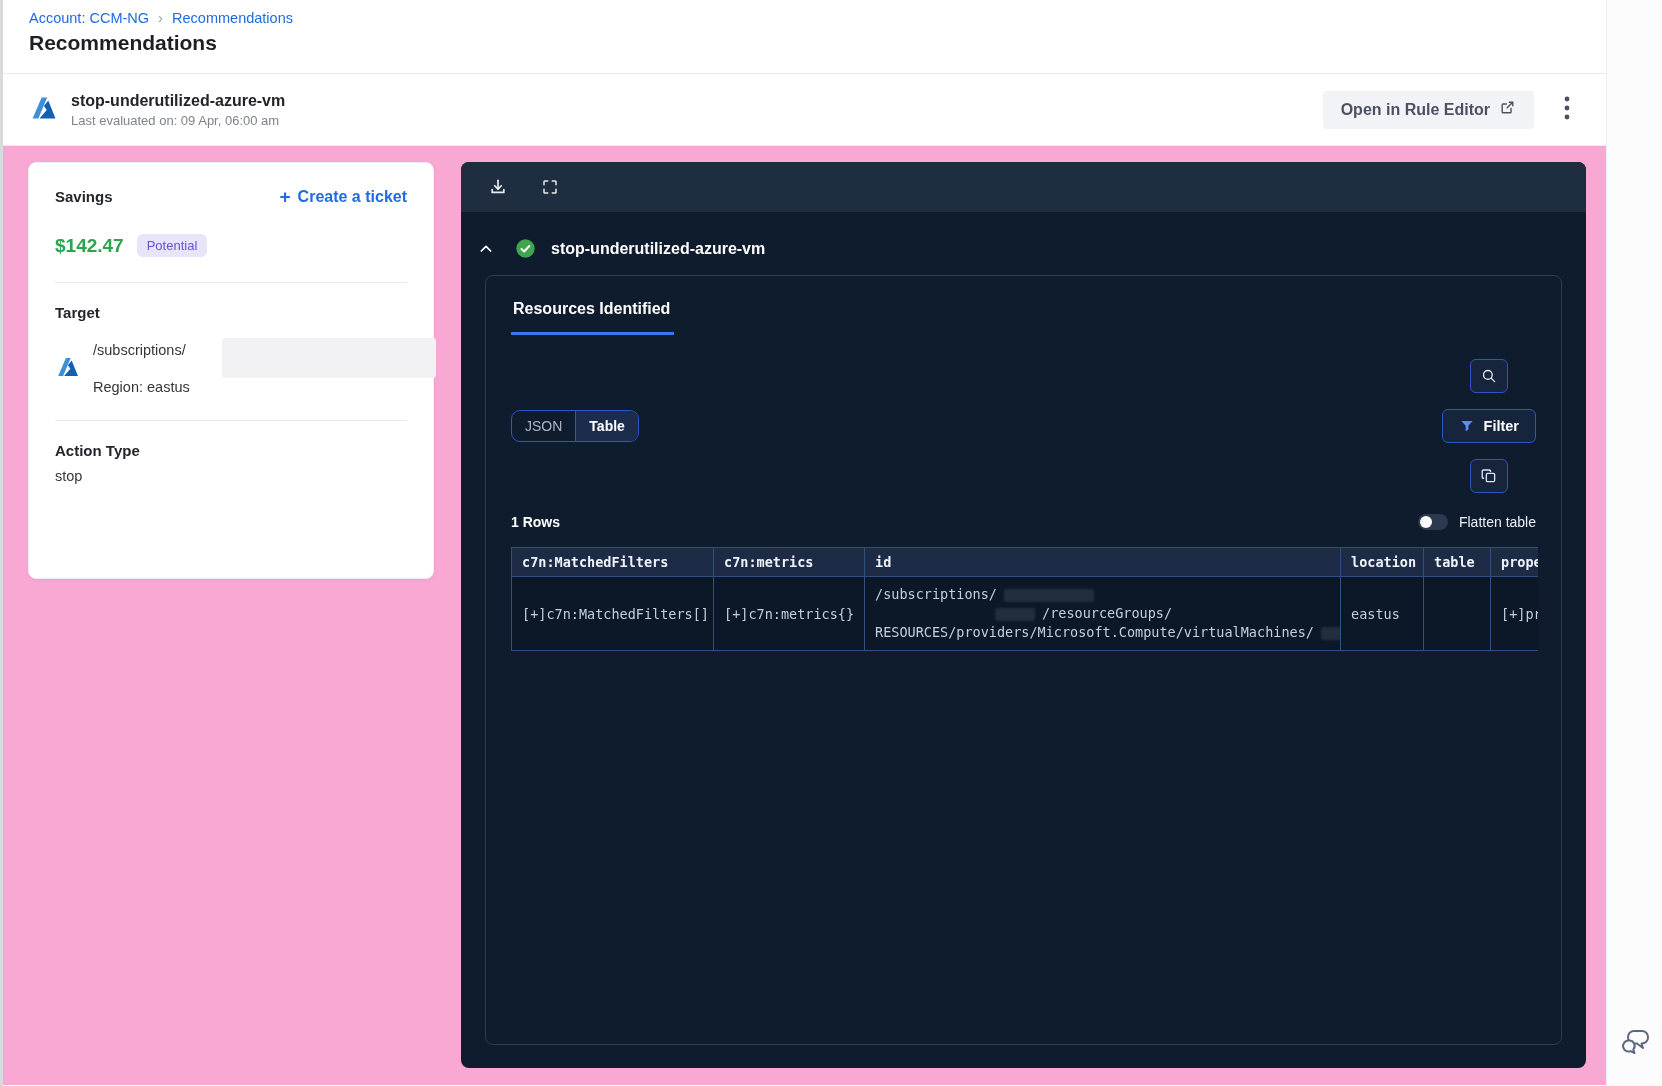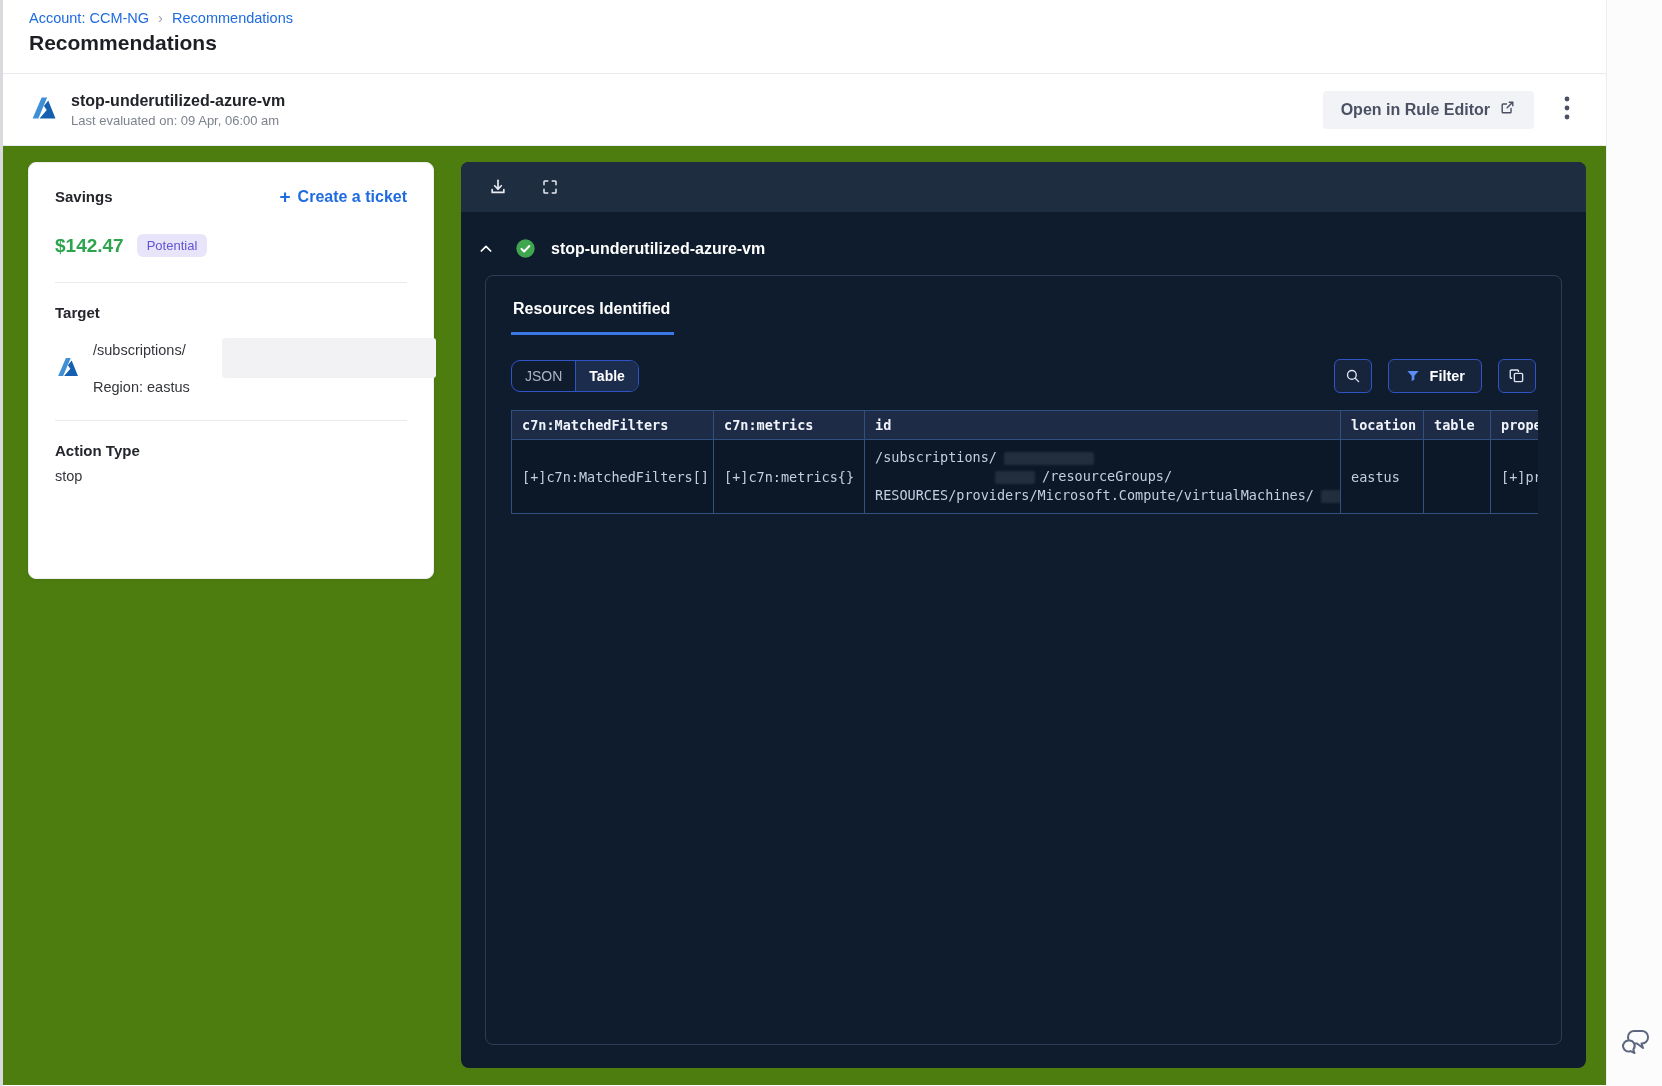--- a/index.html
+++ b/index.html
@@ -28,21 +28,21 @@
   .rec-id { display:flex; align-items:center; gap:12px; }
   .rec-texts { display:flex; flex-direction:column; gap:3px; }
   .rec-name { font-size:16px; font-weight:bold; color:#22242a; }
   .rec-sub { font-size:13px; color:#7d828d; }
   .spacer { flex:1; }
   .rule-editor-btn { display:flex; align-items:center; gap:9px; background:#f2f3f6; border:none; border-radius:4px;
     height:38px; padding:0 18px; font-size:16px; font-weight:bold; color:#4b5163; cursor:pointer; font-family:inherit; }
   .kebab-btn { background:none; border:none; margin-left:24px; padding:4px 6px; cursor:pointer; }
 
   
-  .main { position:relative; height:939px; background:#4d7c0f; }
+  .main { position:relative; height:939px; background:#f9a8d4; }
 
   
   .card { position:absolute; left:25px; top:16px; width:406px; height:417px; background:#fff;
     border:1px solid #eceef2; border-radius:8px; box-shadow:0 1px 4px rgba(20,25,40,.06); padding:24px 26px; }
   .card-row { display:flex; align-items:center; justify-content:space-between; }
   .card-label { font-size:15px; font-weight:bold; color:#24262c; }
   .ticket-link { display:flex; align-items:center; gap:7px; color:#1f6be0; font-size:16px; font-weight:bold; cursor:pointer; }
   .plus-glyph { font-size:19px; font-weight:bold; line-height:1; }
   .amount-row { display:flex; align-items:center; gap:13px; margin-top:28px; }
   .amount { font-size:19px; font-weight:bold; color:#2da44e; }
@@ -61,21 +61,21 @@
   .panel-title-row { display:flex; align-items:center; gap:15px; padding:26px 26px 0 17px; }
   .panel-title { color:#fff; font-size:16px; font-weight:bold; }
 
   .inner { position:absolute; left:24px; top:113px; width:1077px; height:770px; border:1px solid #2d3c56; border-radius:8px; padding:24px 25px; }
   .tab { display:inline-block; color:#fff; font-size:16px; font-weight:bold; padding:0 4px 14px 2px; border-bottom:3px solid #3a78e8; cursor:pointer; }
 
   .controls { display:flex; justify-content:space-between; align-items:center; margin-top:24px; }
   .seg { display:inline-flex; border:1px solid #2e54c6; border-radius:9px; overflow:hidden; height:32px; }
   .seg-btn { display:flex; align-items:center; padding:0 13px; font-size:14px; background:transparent; border:none; color:#aeb6c4; cursor:pointer; font-family:inherit; }
   .seg-btn.active { background:#1c2c4d; color:#fff; font-weight:bold; border-left:1px solid #2e54c6; }
-  .btn-group { display:flex; gap:16px; align-items:center; }
+  .btn-group { display:flex; gap:16px; align-items:center;flex-direction:column; }
   .dk-btn { height:34px; border:1px solid #2e54c6; border-radius:6px; background:#16243c; display:flex; align-items:center; justify-content:center; cursor:pointer; color:#fff; font-family:inherit; }
   .dk-btn.square { width:38px; }
   .dk-btn.filter { padding:0 16px; gap:9px; font-size:14.5px; font-weight:bold; }
 
   .meta-row { display:flex; justify-content:space-between; align-items:center; margin-top:21px; }
   .row-count { color:#fff; font-size:14px; font-weight:bold; }
   .flatten { display:flex; align-items:center; gap:11px; }
   .switch { width:30px; height:16px; border-radius:9px; background:#2c3950; position:relative; cursor:pointer; }
   .knob { position:absolute; left:2px; top:2px; width:12px; height:12px; border-radius:50%; background:#fff; }
   .flatten-label { color:#edf0f5; font-size:14px; }
@@ -236,20 +236,29 @@
             </button>
             <button class="dk-btn square">
               <svg width="18" height="18" viewBox="0 0 24 24" fill="none" stroke="#dfe6f0" stroke-width="1.8" stroke-linejoin="round">
                 <rect x="8.5" y="8.5" width="11" height="11" rx="1.5"></rect>
                 <path d="M5.5 15h-1A1.5 1.5 0 0 1 3 13.5v-8A1.5 1.5 0 0 1 4.5 4h8A1.5 1.5 0 0 1 14 5.5v1"></path>
               </svg>
             </button>
           </div>
         </div>
 
+        <div class="meta-row">
+          <span class="row-count">1 Rows</span>
+          <span class="flatten">
+            <span class="switch">
+                <span class="knob"></span>
+              </span>
+            <span class="flatten-label">Flatten table</span>
+          </span>
+        </div>
 
         <div class="table-clip">
           <table class="res">
             <colgroup>
               <col style="width:202px">
                 <col style="width:151px">
                 <col style="width:476px">
               <col style="width:83px">
                 <col style="width:67px">
                 <col style="width:261px">

